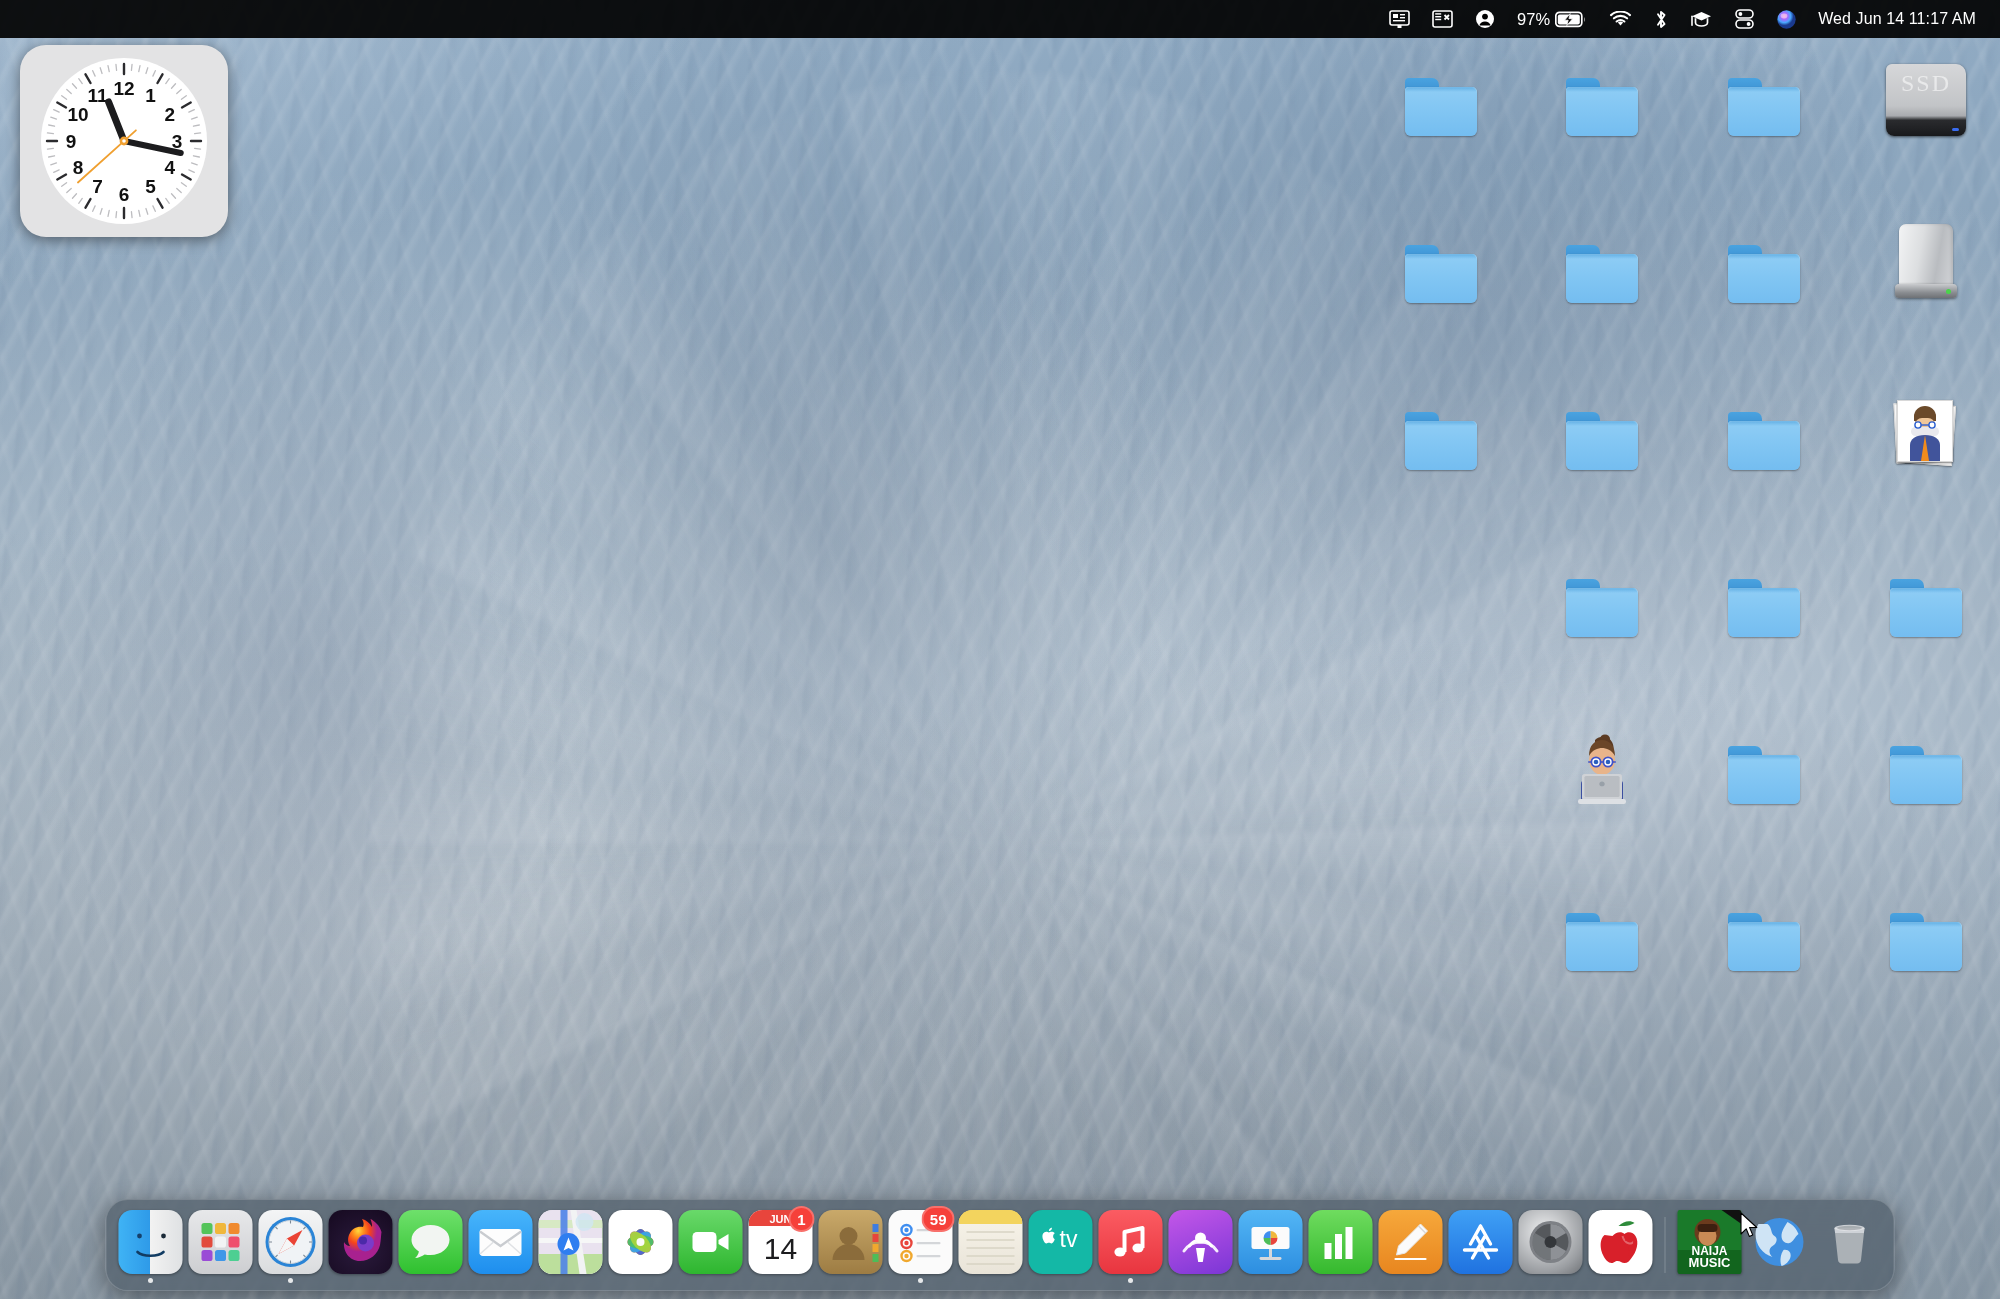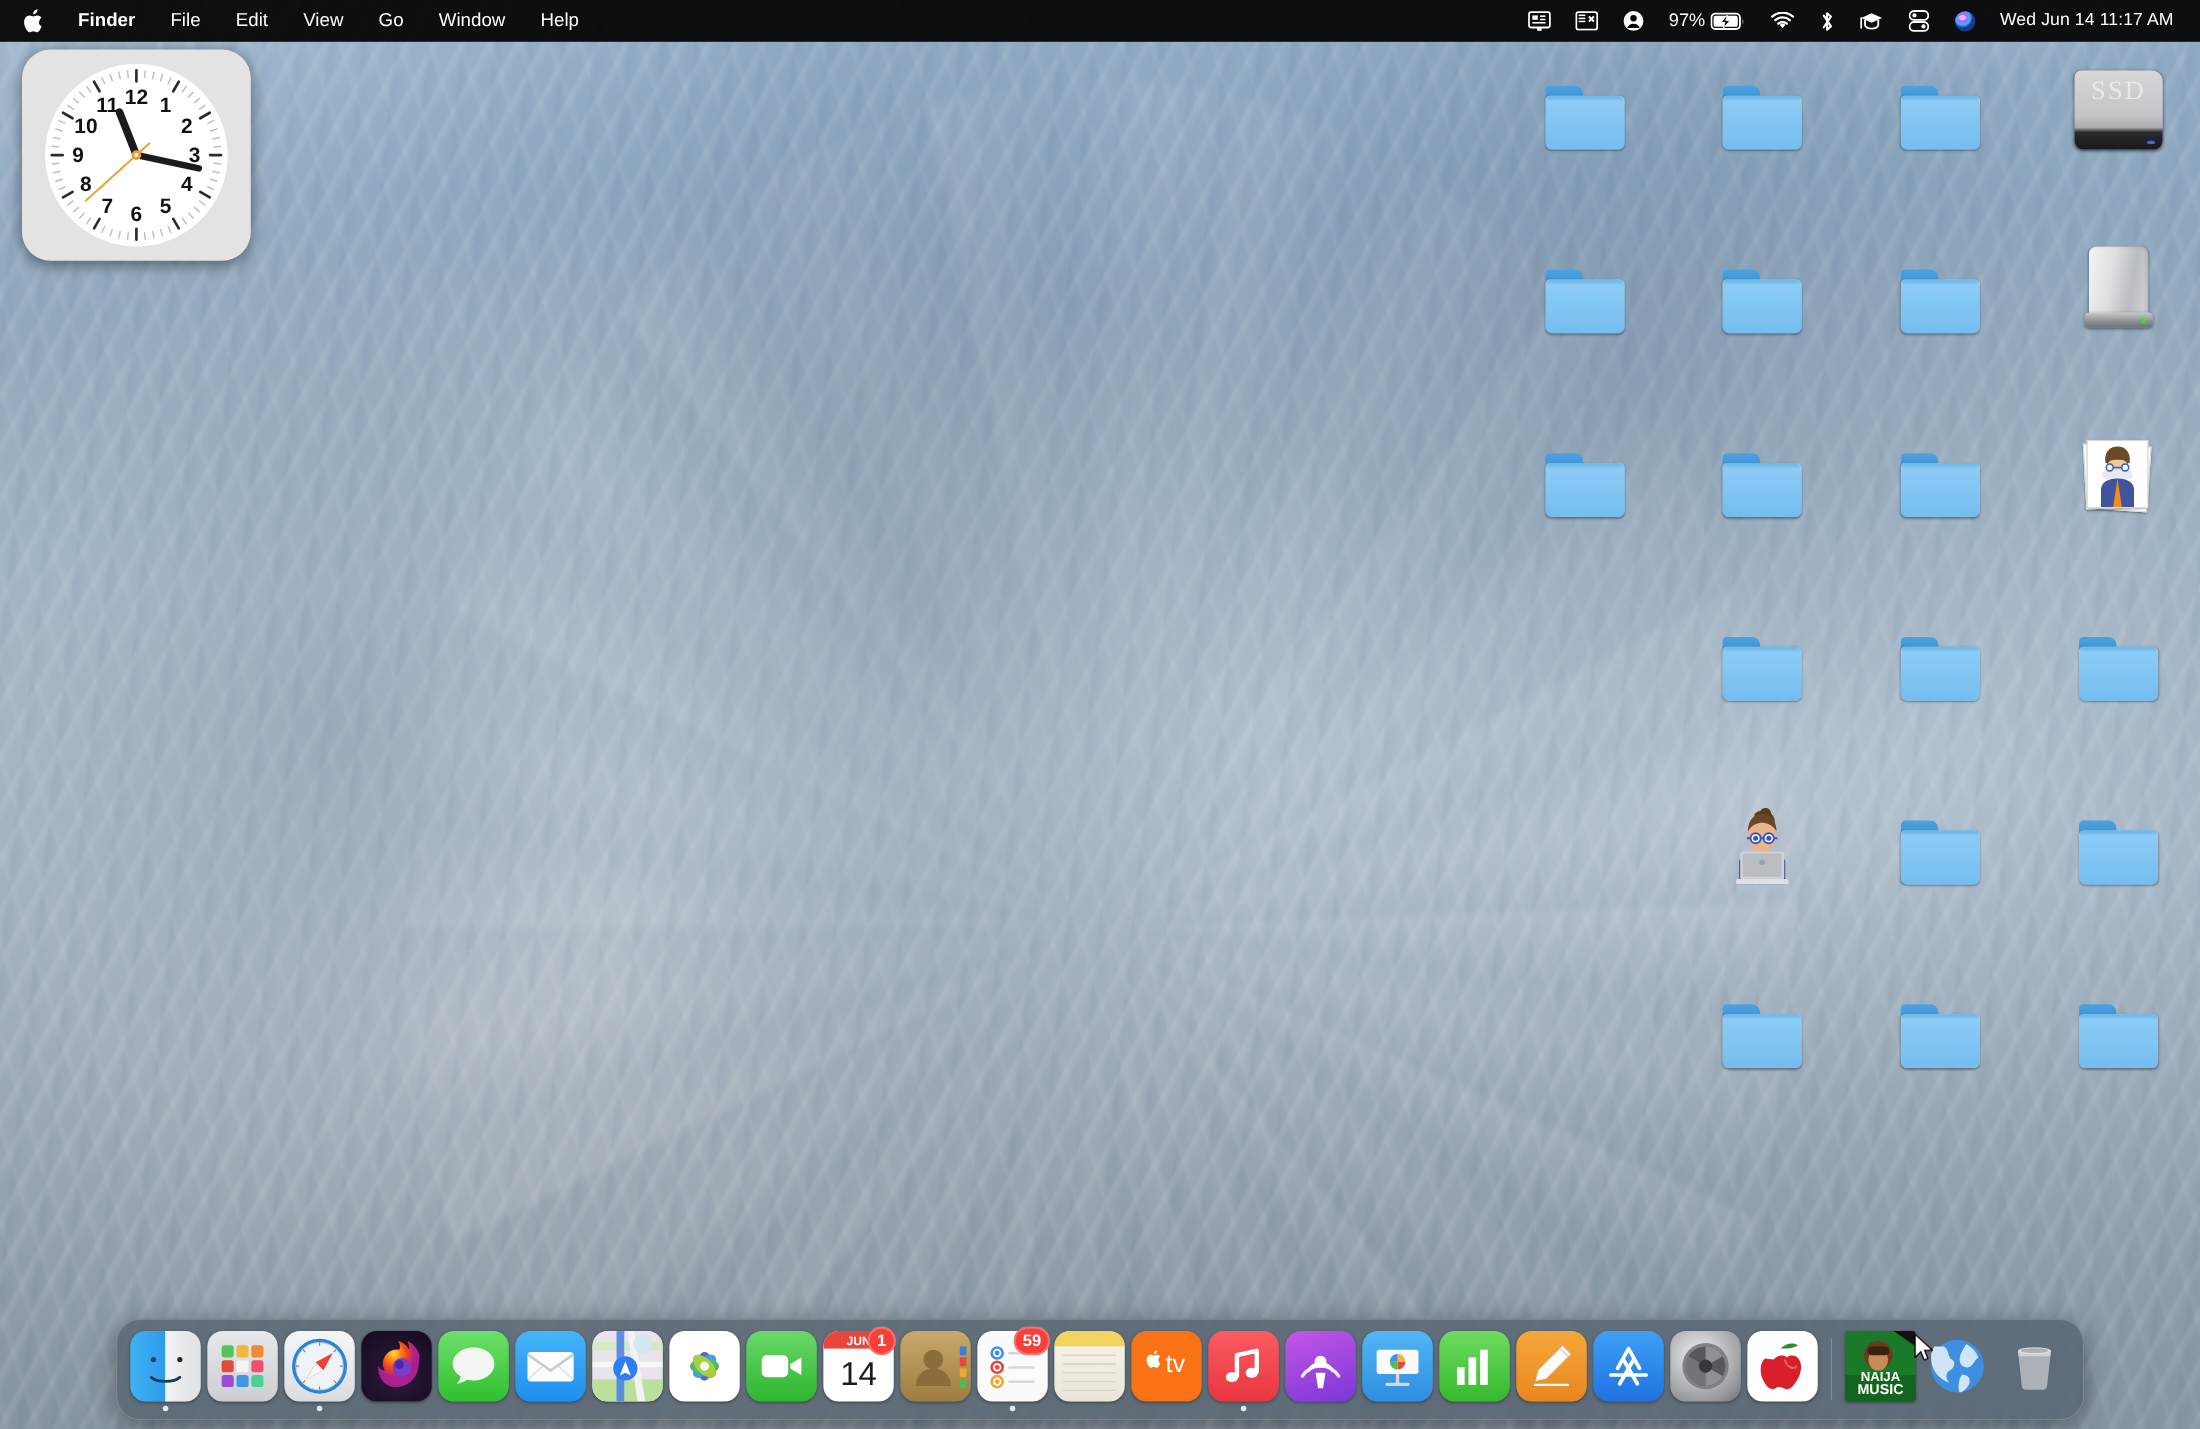--- a/index.html
+++ b/index.html
@@ -251,21 +251,21 @@
   .ic-firefox { background:radial-gradient(circle at 50% 60%, #2b1b3d, #15091f); }
   .ic-messages { background:linear-gradient(180deg,#6ee06b,#2fc02f); }
   .ic-mail { background:linear-gradient(180deg,#47b5fb,#1e8eee); }
   .ic-maps { background:linear-gradient(135deg,#e9e1ee 0%, #d9eac7 45%, #a8dd8e 100%); }
   .ic-photos { background:#fff; }
   .ic-facetime { background:linear-gradient(180deg,#69d96a,#2eb62f); }
   .ic-calendar { background:#fff; }
   .ic-contacts { background:linear-gradient(180deg,#c9a96a,#9d7c43); }
   .ic-reminders { background:#fbfbfb; }
   .ic-notes { background:linear-gradient(180deg,#f7d96a 0%, #f7d96a 16%, #f6f2e8 16%, #e9e4d8 100%); }
-  .ic-tv { background:#f97316; }
+  .ic-tv { background:#14b8a6; }
   .ic-music { background:linear-gradient(180deg,#fb5c62,#e8353f); }
   .ic-podcasts { background:linear-gradient(160deg,#c457e8,#7b36d6); }
   .ic-keynote { background:linear-gradient(180deg,#53b6f5,#2d8ee0); }
   .ic-numbers { background:linear-gradient(180deg,#6fdc5f,#35b92e); }
   .ic-pages { background:linear-gradient(180deg,#f6a83b,#e8861f); }
   .ic-appstore { background:linear-gradient(180deg,#3fa0f5,#1f72e0); }
   .ic-settings { background:radial-gradient(circle at 40% 35%,#f0f1f2,#9b9ea2 70%,#6f7276); }
   .ic-apple-q { background:#fff; }
   .ic-doc { background:linear-gradient(180deg,#1d7a2c,#0f4d18);padding-left:43px; }
   .ic-globe { background:transparent; box-shadow:none; }
@@ -297,34 +297,20 @@
       <div class="star" style="left: 1300px; top: 78px;"></div>
     </div>
   <div class="limb-glow"></div>
   <div class="earth">
     <div class="clouds"></div>
     <div class="storm"></div>
   </div>
 </div>
 
 <div id="menubar">
-  <div class="mb-left">
-    <div class="mb-apple">
-      <svg width="19" height="23" viewBox="0 0 19 23">
-          <path fill="#fff" d="M15.6 12.1c0-2.6 2.1-3.8 2.2-3.9-1.2-1.7-3-2-3.7-2-1.6-.2-3.1.9-3.9.9-.8 0-2-.9-3.3-.9-1.7 0-3.3 1-4.1 2.5-1.8 3.1-.5 7.6 1.2 10.1.8 1.2 1.8 2.6 3.1 2.5 1.2 0 1.7-.8 3.2-.8 1.5 0 1.9.8 3.2.8 1.3 0 2.2-1.2 3-2.5.9-1.4 1.3-2.8 1.3-2.9 0 0-2.5-1-2.5-3.8zM13.1 3.5c.7-.8 1.1-2 1-3.2-1 0-2.2.7-2.9 1.5-.6.7-1.2 1.9-1 3.1 1.1.1 2.2-.6 2.9-1.4z"></path>
-        </svg>
-    </div>
-    <div class="mb-item app">Finder</div>
-    <div class="mb-item">File</div>
-    <div class="mb-item">Edit</div>
-    <div class="mb-item">View</div>
-    <div class="mb-item">Go</div>
-    <div class="mb-item">Window</div>
-    <div class="mb-item">Help</div>
-  </div>
 
   <div class="mb-right">
     <div class="mb-status">
       <svg width="21" height="19" viewBox="0 0 21 19">
           <rect x="1" y="1" width="19" height="14" rx="2" fill="none" stroke="#fff" stroke-width="1.6"></rect>
           <rect x="4" y="4" width="5" height="4" fill="#fff"></rect>
           <rect x="11" y="4" width="5" height="1.4" fill="#fff"></rect>
           <rect x="11" y="7" width="5" height="1.4" fill="#fff"></rect>
           <rect x="4" y="10" width="12" height="1.4" fill="#fff"></rect>
           <rect x="8.5" y="15" width="4" height="3" fill="#fff"></rect>

